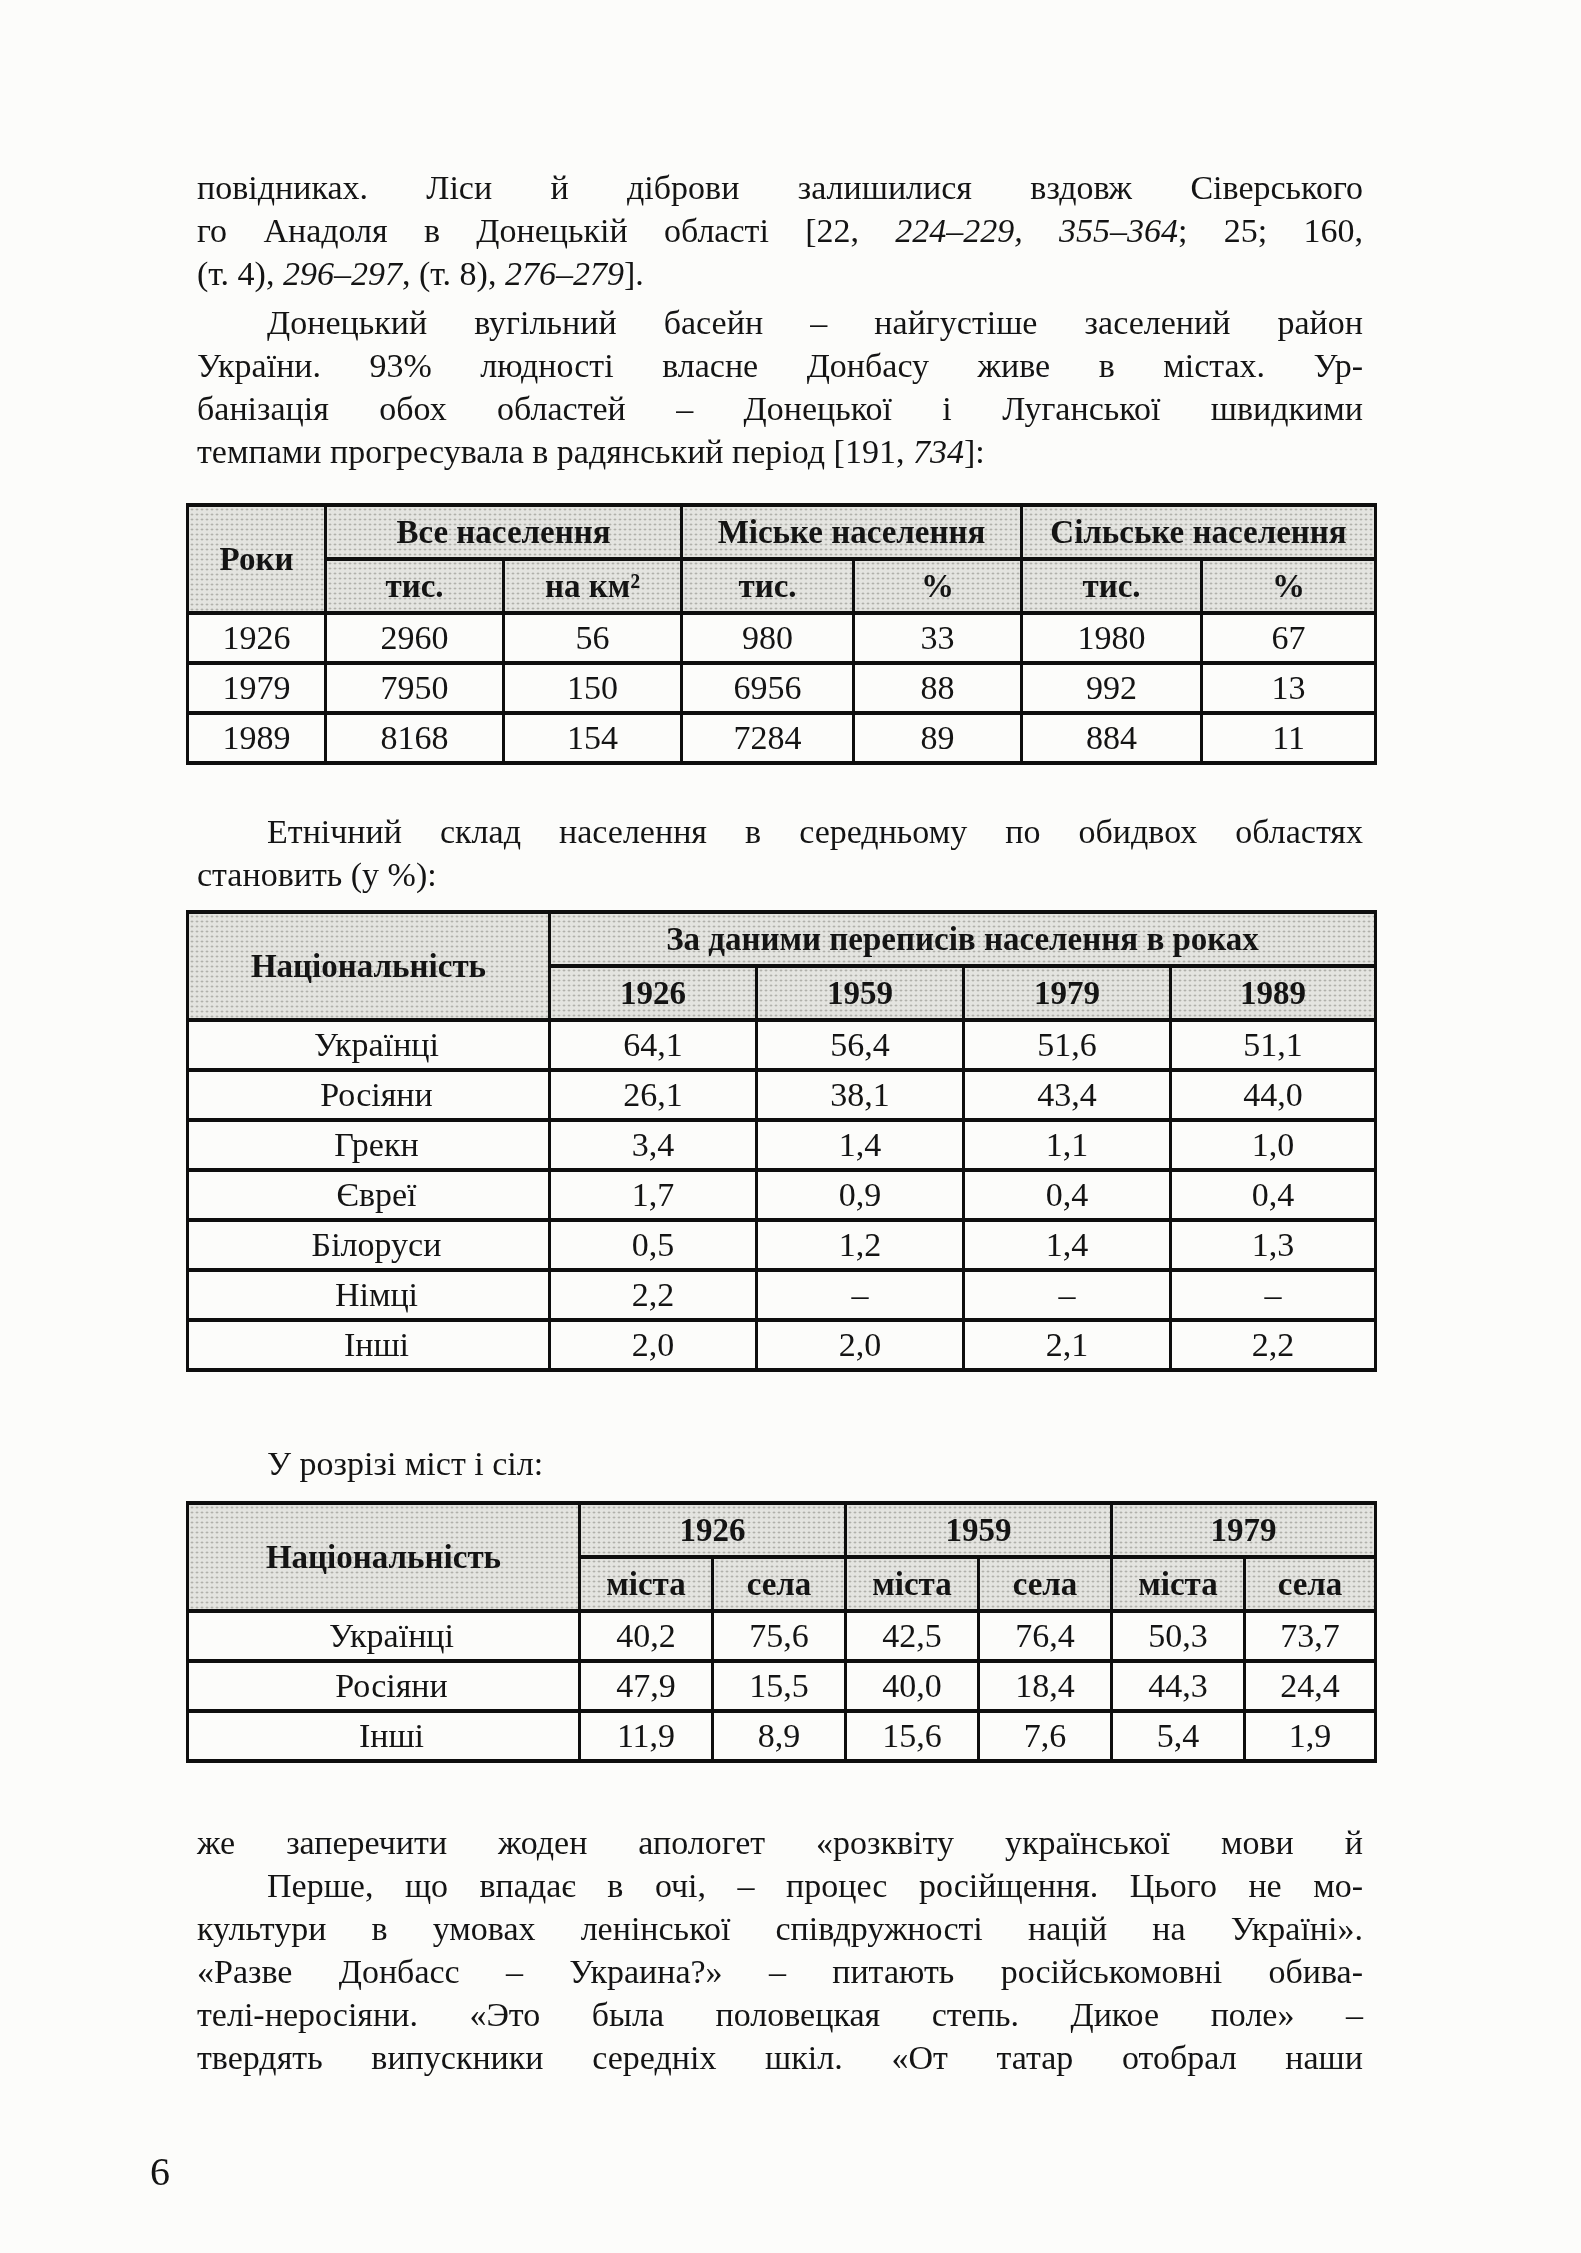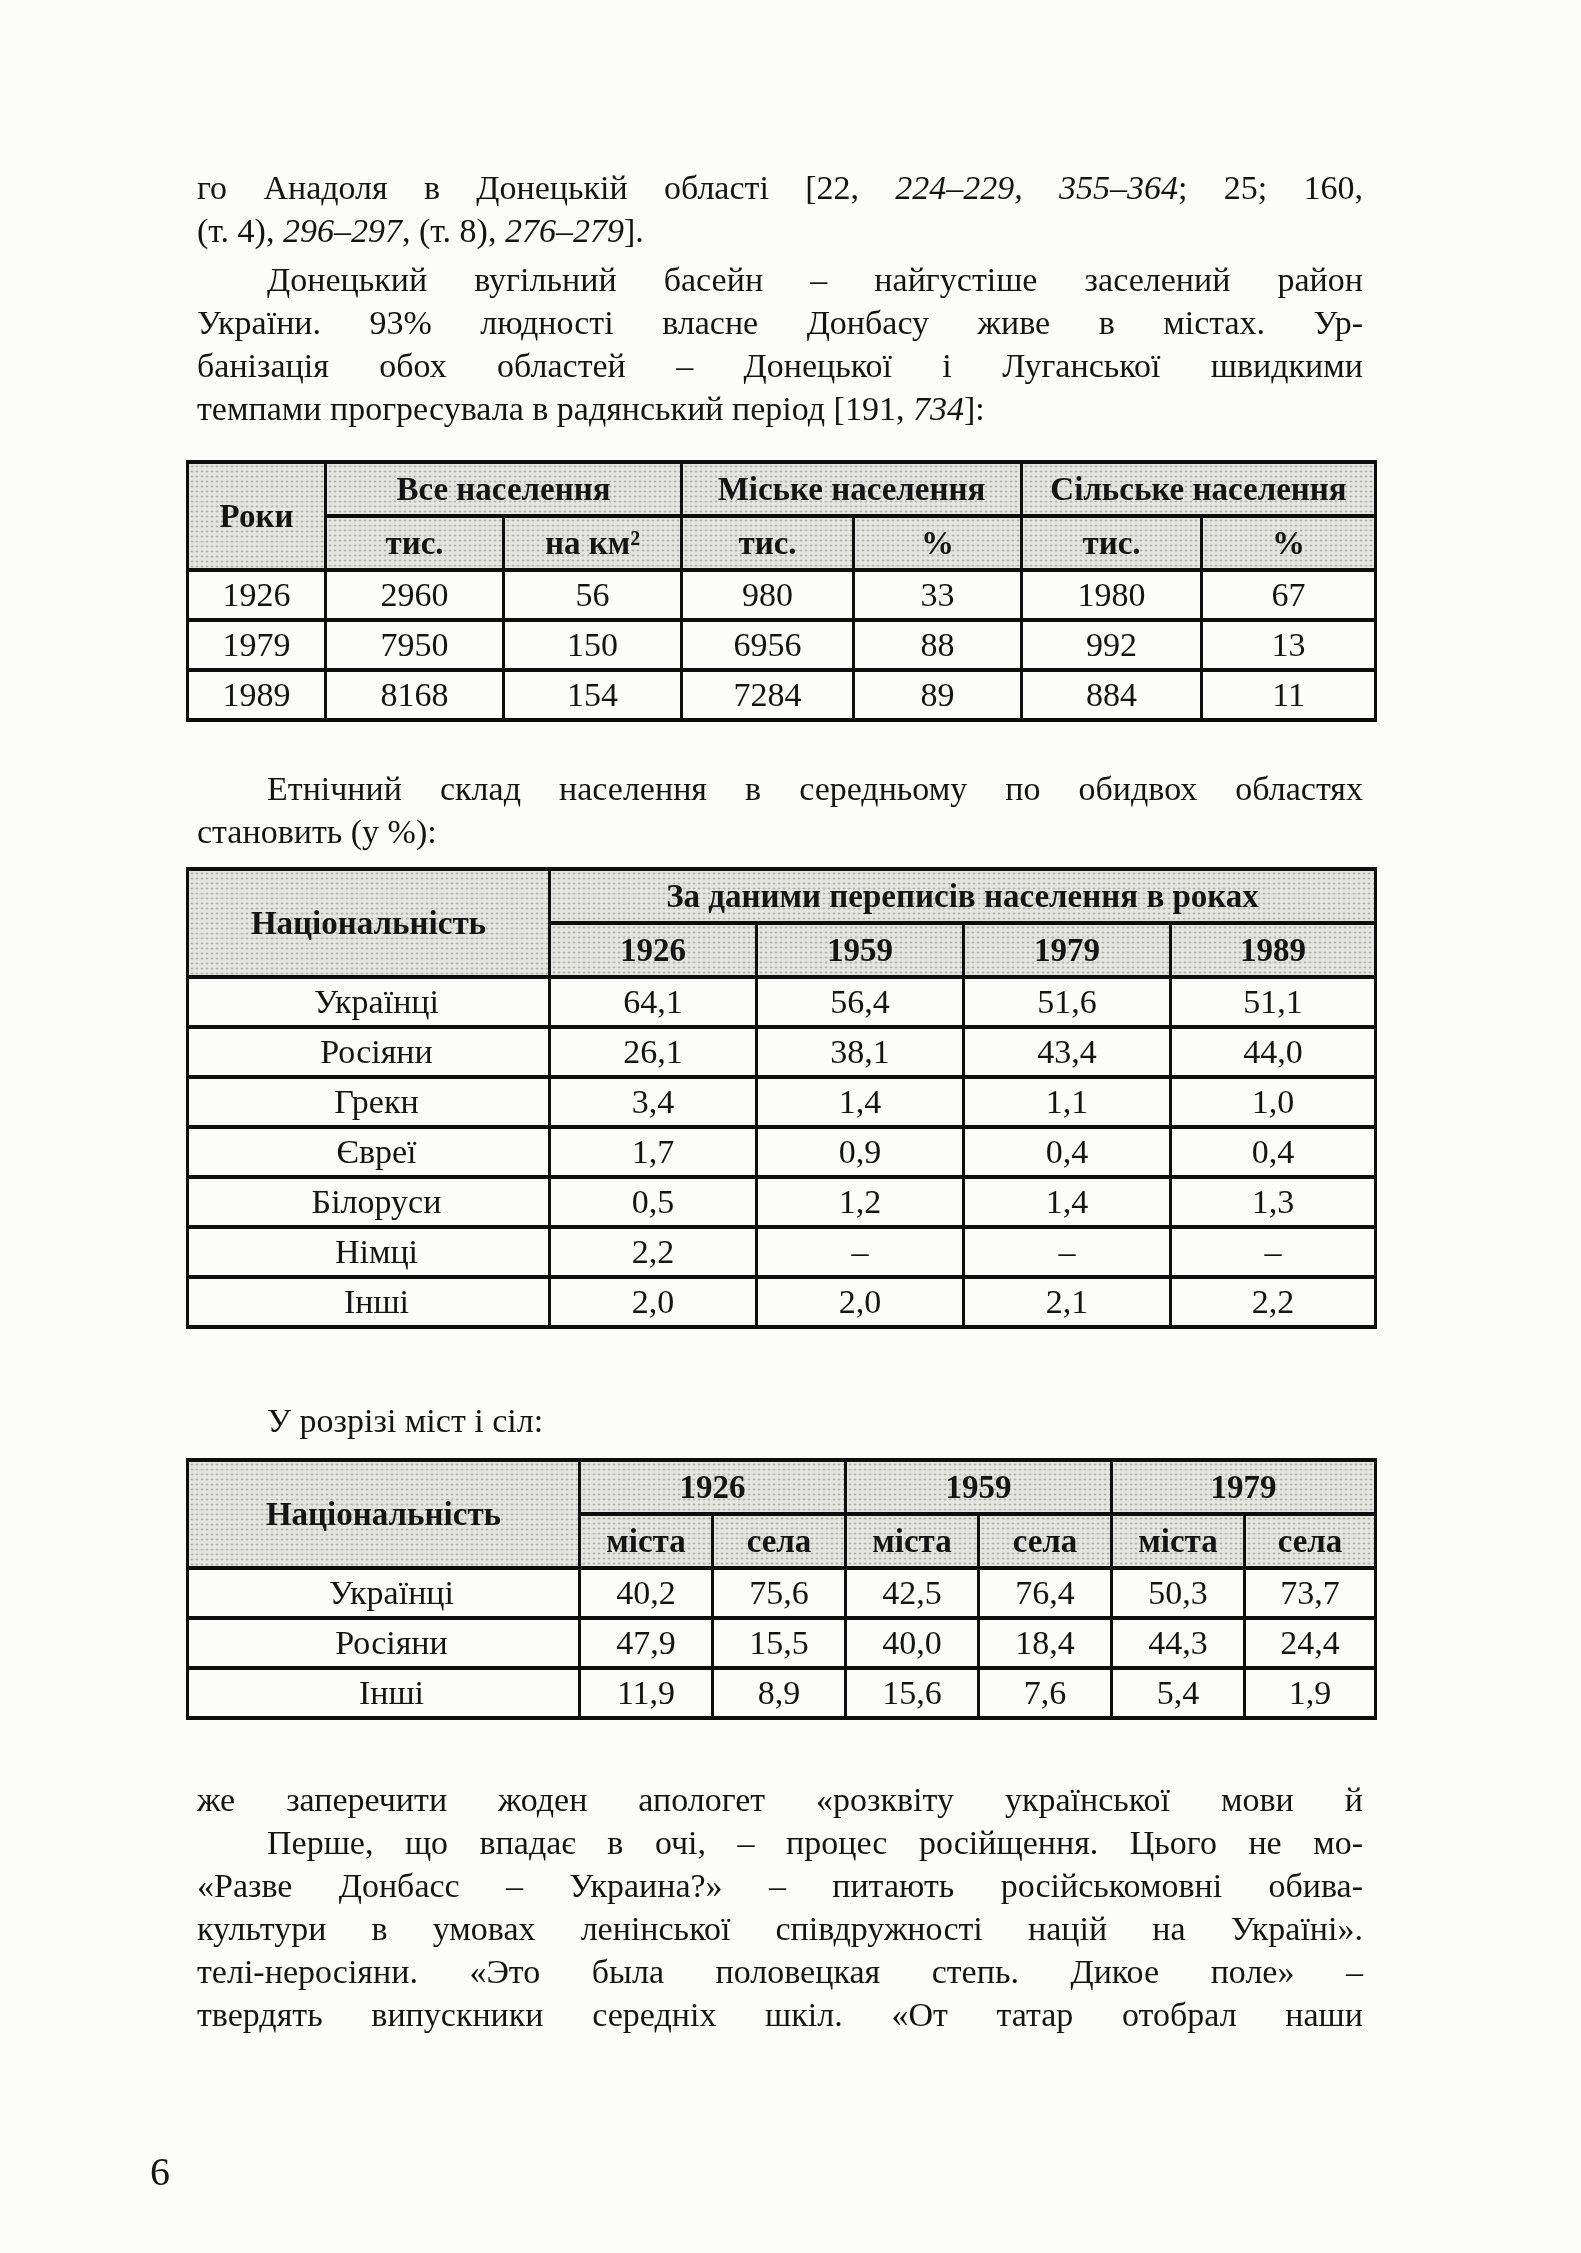--- a/index.html
+++ b/index.html
@@ -71,20 +71,21 @@
     font-size:40px;
   }
 </style>
 </head>
 <body>
 
 <div class="page">
   <div class="content">
 
     <div class="para">
+      <div class="line">повідниках. Ліси й діброви залишилися вздовж Сіверського</div>
       <div class="line"><span>го Анадоля в Донецькій області [22, </span><span class="it">224–229, 355–364</span><span>; 25; 160,</span></div>
       <div class="line last"><span>(т. 4), </span><span class="it">296–297</span><span>, (т. 8), </span><span class="it">276–279</span><span>].</span></div>
     </div>
 
     <div class="para mt-p2">
       <div class="line indent">Донецький вугільний басейн – найгустіше заселений район</div>
       <div class="line">України. 93% людності власне Донбасу живе в містах. Ур-</div>
       <div class="line">банізація обох областей – Донецької і Луганської швидкими</div>
       <div class="line last"><span>темпами прогресувала в радянський період [191, </span><span class="it">734</span><span>]:</span></div>
     </div>
@@ -275,22 +276,22 @@
         <td>7,6</td>
         <td>5,4</td>
         <td>1,9</td>
       </tr>
     </tbody>
       </table>
 
     <div class="para mt-p5">
       <div class="line">же заперечити жоден апологет «розквіту української мови й</div>
       <div class="line indent">Перше, що впадає в очі, – процес російщення. Цього не мо-</div>
+      <div class="line">культури в умовах ленінської співдружності націй на Україні».</div>
       <div class="line">«Разве Донбасс – Украина?» – питають російськомовні обива-</div>
-      <div class="line">культури в умовах ленінської співдружності націй на Україні».</div>
       <div class="line">телі-неросіяни. «Это была половецкая степь. Дикое поле» –</div>
       <div class="line">твердять випускники середніх шкіл. «От татар отобрал наши</div>
     </div>
 
   </div>
 
   <div class="pageno">6</div>
 </div>
 
 </body></html>

